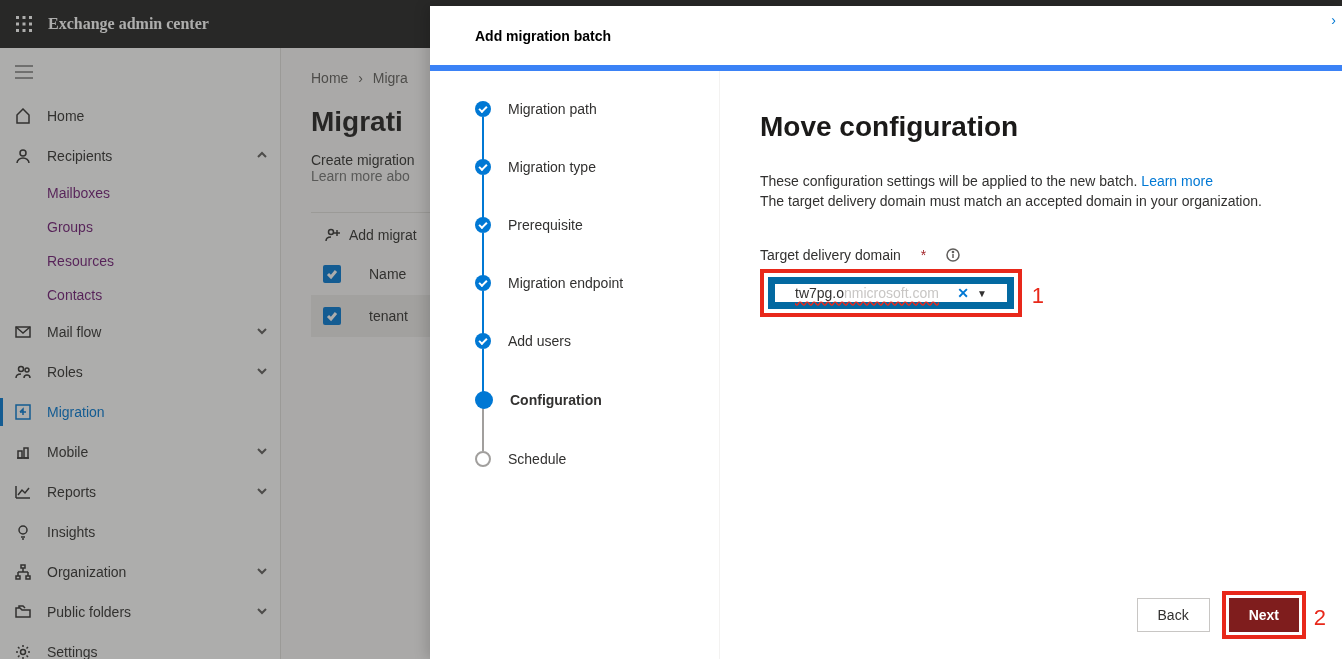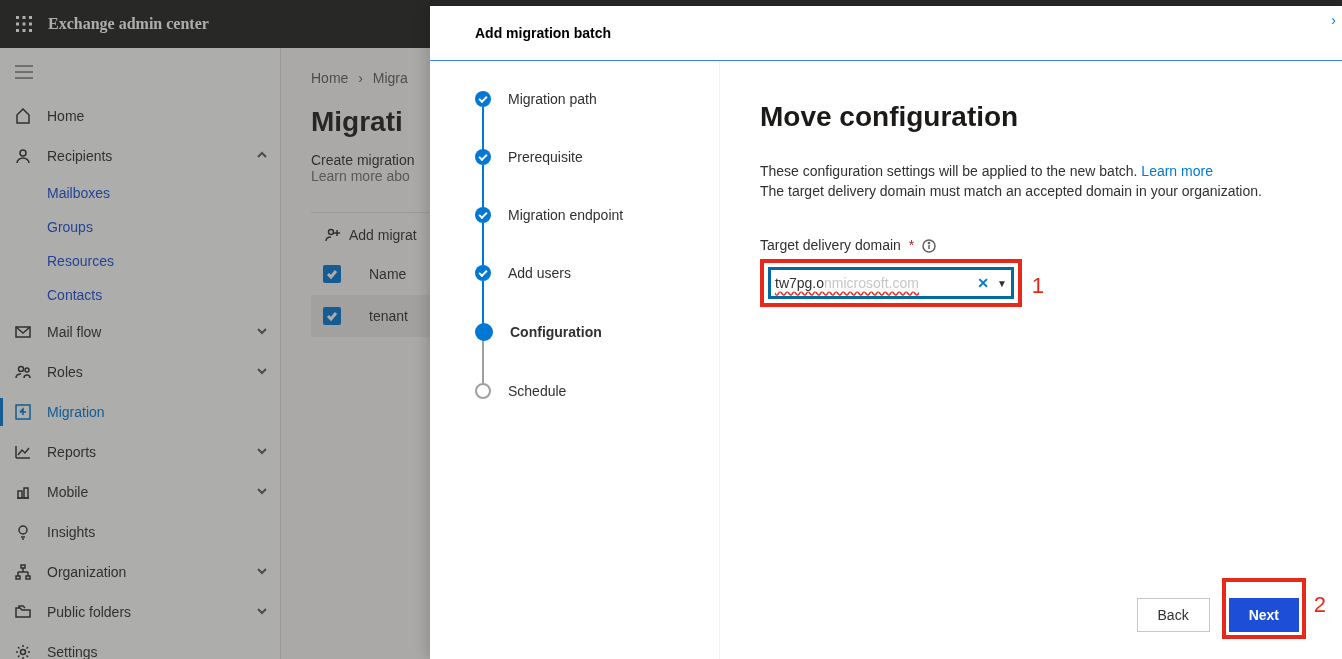--- a/index.html
+++ b/index.html
@@ -15,21 +15,21 @@
   
   .leftnav { position:absolute; top:48px; left:0; width:281px; bottom:0; border-right:1px solid #e1dfdd; background:#fff; }
   .nav-hamburger { height:48px; display:flex; align-items:center; padding-left:15px; }
   .nav-hamburger svg { width:18px; height:14px; stroke:#333; }
   .nav-item { display:flex; align-items:center; height:40px; padding-left:15px; padding-right:12px; font-size:14px; color:#323130; cursor:pointer; position:relative; }
   .nav-item .icon { width:32px; display:flex; align-items:center; }
   .nav-item .icon svg { width:16px; height:16px; stroke:#323130; fill:none; stroke-width:1.5; }
   .nav-item.selected { color:#0078d4; }
   .nav-item.selected .icon svg { stroke:#0078d4; }
   .nav-item.selected::before { content:""; position:absolute; left:0; top:6px; bottom:6px; width:3px; background:#0078d4; }
-  .nav-sub { padding-left:47px; font-size:14px; color:#1d4ed8; height:34px; display:flex; align-items:center; cursor:pointer; }
+  .nav-sub { padding-left:47px; font-size:14px; color:#701a75; height:34px; display:flex; align-items:center; cursor:pointer; }
   .chev { margin-left:auto; }
   .chev svg { width:12px; height:12px; stroke:#605e5c; fill:none; stroke-width:2; }
 
   
   .main { position:absolute; top:48px; left:281px; right:0; bottom:0; padding:22px 30px; }
   .breadcrumb { font-size:14px; color:#605e5c; }
   .breadcrumb .sep { margin:0 6px; }
   .page-title { font-size:28px; font-weight:700; margin-top:20px; color:#201f1e; }
   .page-desc { font-size:14px; color:#323130; margin-top:14px; }
   .page-link { color:#737373; cursor:pointer; }
@@ -43,21 +43,21 @@
   .row-head { margin-top:10px; }
   .row { background:#edebe9; }
   .checkbox { width:18px; height:18px; background:#0078d4; border-radius:2px; display:flex; align-items:center; justify-content:center; margin-right:28px; }
   .checkbox svg { width:12px; height:12px; stroke:#fff; fill:none; stroke-width:3; }
 
   
   .overlay { position:absolute; top:0; left:0; right:0; bottom:0; background:rgba(50,49,48,0.4); }
 
   
   .panel { position:absolute; top:6px; right:0; bottom:0; width:912px; background:#fff; box-shadow:-4px 0 12px rgba(0,0,0,0.15); display:flex; flex-direction:column; }
-  .panel-header { height:55px; display:flex; align-items:center; padding-left:45px; border-bottom:1px solid #3b82f6; font-weight:600; font-size:14px; }
+  .panel-header { height:65px; display:flex; align-items:center; padding-left:45px; border-bottom:6px solid #3b82f6; font-weight:600; font-size:14px; }
   .panel-close { position:absolute; top:6px; right:6px; color:#0078d4; font-size:14px; }
   .panel-body { flex:1; display:flex; position:relative; }
 
   
   .stepper { width:290px; border-right:1px solid #f3f2f1; padding:30px 20px 30px 45px;text-align:center; }
   .step { display:flex; align-items:center; margin-bottom:42px; position:relative; font-size:14px; color:#323130; }
   .step-dot { width:16px; height:16px; border-radius:50%; margin-right:17px; position:relative; z-index:2; }
   .step.done .step-dot { background:#0078d4; display:flex; align-items:center; justify-content:center; }
   .step.done .step-dot::after { content:""; width:6px; height:3px; border-left:2px solid #fff; border-bottom:2px solid #fff; transform:rotate(-45deg); margin-top:-2px; }
   .step.current .step-dot { background:#0078d4; width:18px; height:18px; }
@@ -65,38 +65,38 @@
   .step.future .step-dot { background:#fff; border:2px solid #a19f9d; }
   .step .line { position:absolute; width:2px; left:7px; top:16px; height:44px; z-index:1; }
   .step.done .line, .step.current-prev .line { background:#0078d4; }
   .step:last-child .line { display:none; }
 
   
   .content { flex:1; padding:40px 40px 20px 40px; position:relative; }
   .content h1 { font-size:28px; font-weight:700; color:#1b1a19; }
   .content p { font-size:14px; color:#323130; margin-top:28px; line-height:20px; }
   .content .lm { color:#0078d4; cursor:pointer; }
-  .field-label { font-size:14px; color:#323130; margin-top:36px; display:flex; align-items:flex-end; gap:8px; }
+  .field-label { font-size:14px; color:#323130; margin-top:36px; display:flex; align-items:center; gap:20px; }
   .field-label .star { color:#a4262c; }
   .field-label svg { width:14px; height:14px; stroke:#605e5c; fill:none; stroke-width:1.5; }
 
   .annot-box-1 { border:4px solid #e8281a; padding:4px; width:262px; margin-top:6px; position:relative; }
   .annot-num { position:absolute; color:#e8281a; font-size:22px; font-weight:400; }
   .annot-num.n1 { right:-26px; top:10px; }
-  .combo { border:3px solid #0369a1; height:32px; display:flex; align-items:center; padding:0 4px; font-size:14px; color:#323130; }
+  .combo { border:7px solid #0369a1; height:32px; display:flex; align-items:center; padding:0 20px; font-size:14px; color:#323130; }
   .combo .val { flex:1; text-decoration: underline wavy #e8281a; text-underline-offset:3px; }
   .combo .val .faded { color:#c8c6c4; text-decoration:none; }
   .combo .clear { color:#0078d4; font-weight:700; margin-right:8px; cursor:pointer; }
   .combo .caret { font-size:10px; cursor:pointer; }
 
   .panel-footer { position:absolute; bottom:20px; right:36px; display:flex; align-items:center; gap:12px; }
-  .btn { height:34px; padding:0 20px; font-size:14px; border:none; cursor:pointer;margin-top:13px; }
+  .btn { height:34px; padding:0 20px; font-size:14px; border:none; cursor:pointer; }
   .btn-back { background:#fff; border:1px solid #c8c6c4; color:#323130; }
   .annot-box-2 { border:4px solid #e8281a; padding:3px; position:relative; }
-  .btn-next { background:#1d4ed8; color:#fff; font-weight:600; }
+  .btn-next { background:#7f1d1d; color:#fff; font-weight:600; }
   .annot-num.n2 { right:-24px; top:10px; }
 </style>
 </head>
 <body>
 <div class="root">
 
   <div class="topbar">
     <div class="waffle">
       <svg viewBox="0 0 16 16">
           <rect x="0" y="0" width="3" height="3"></rect>
@@ -177,39 +177,39 @@
             <rect x="1" y="1" width="14" height="14"></rect>
             <polyline points="5,8 8,5 8,11"></polyline>
             <line x1="5" y1="8" x2="11" y2="8"></line>
           </svg>
         </span>
       <span>Migration</span>
     </div>
     <div class="nav-item">
       <span class="icon">
           <svg viewBox="0 0 16 16">
+            <rect x="3" y="7" width="4" height="7"></rect>
+            <rect x="9" y="4" width="4" height="10"></rect>
+            <line x1="2" y1="14" x2="14" y2="14"></line>
+          </svg>
+        </span>
+      <span>Mobile</span>
+      <span class="chev"><svg viewBox="0 0 12 12">
+            <polyline points="2,4 6,8 10,4"></polyline>
+          </svg></span>
+    </div>
+    <div class="nav-item">
+      <span class="icon">
+          <svg viewBox="0 0 16 16">
             <polyline points="1,14 1,2"></polyline>
             <polyline points="1,14 15,14"></polyline>
             <polyline points="3,11 7,6 10,9 14,4"></polyline>
           </svg>
         </span>
       <span>Reports</span>
-      <span class="chev"><svg viewBox="0 0 12 12">
-            <polyline points="2,4 6,8 10,4"></polyline>
-          </svg></span>
-    </div>
-    <div class="nav-item">
-      <span class="icon">
-          <svg viewBox="0 0 16 16">
-            <rect x="3" y="7" width="4" height="7"></rect>
-            <rect x="9" y="4" width="4" height="10"></rect>
-            <line x1="2" y1="14" x2="14" y2="14"></line>
-          </svg>
-        </span>
-      <span>Mobile</span>
       <span class="chev"><svg viewBox="0 0 12 12">
             <polyline points="2,4 6,8 10,4"></polyline>
           </svg></span>
     </div>
     <div class="nav-item">
       <span class="icon">
           <svg viewBox="0 0 16 16">
             <circle cx="8" cy="6" r="4"></circle>
             <line x1="6" y1="13" x2="10" y2="13"></line>
             <line x1="7" y1="15" x2="9" y2="15"></line>
@@ -300,20 +300,25 @@
 
   <div class="panel">
     <div class="panel-close">›</div>
     <div class="panel-header">Add migration batch</div>
     <div class="panel-body">
       <div class="stepper">
         <div class="step done">
             <span class="step-dot"></span>
             <span class="line" style="background:#0078d4"></span>
             <span class="label">Migration path</span>
+          </div>
+        <div class="step done">
+            <span class="step-dot"></span>
+            <span class="line" style="background:#0078d4"></span>
+            <span class="label">Migration type</span>
           </div>
         <div class="step done">
             <span class="step-dot"></span>
             <span class="line" style="background:#0078d4"></span>
             <span class="label">Prerequisite</span>
           </div>
         <div class="step done">
             <span class="step-dot"></span>
             <span class="line" style="background:#0078d4"></span>
             <span class="label">Migration endpoint</span>

